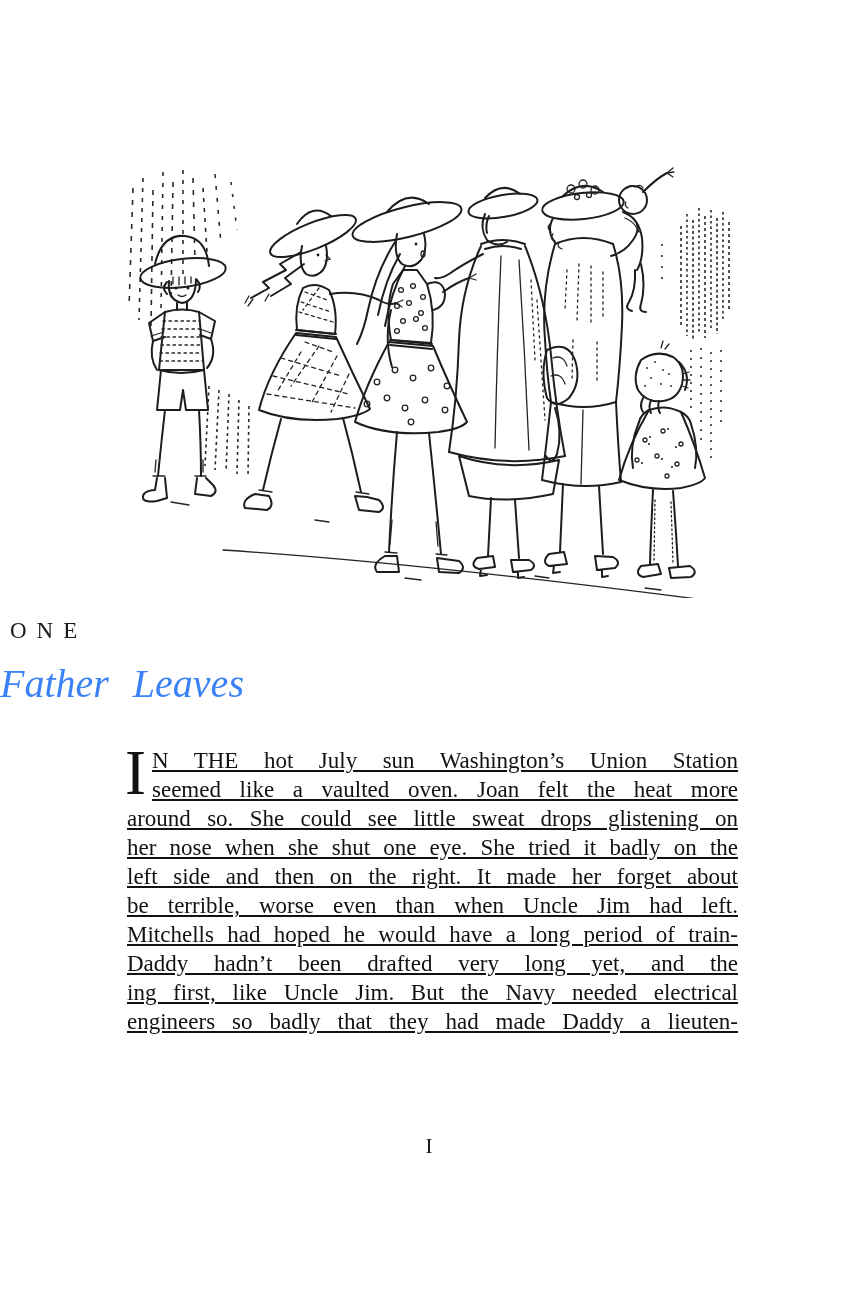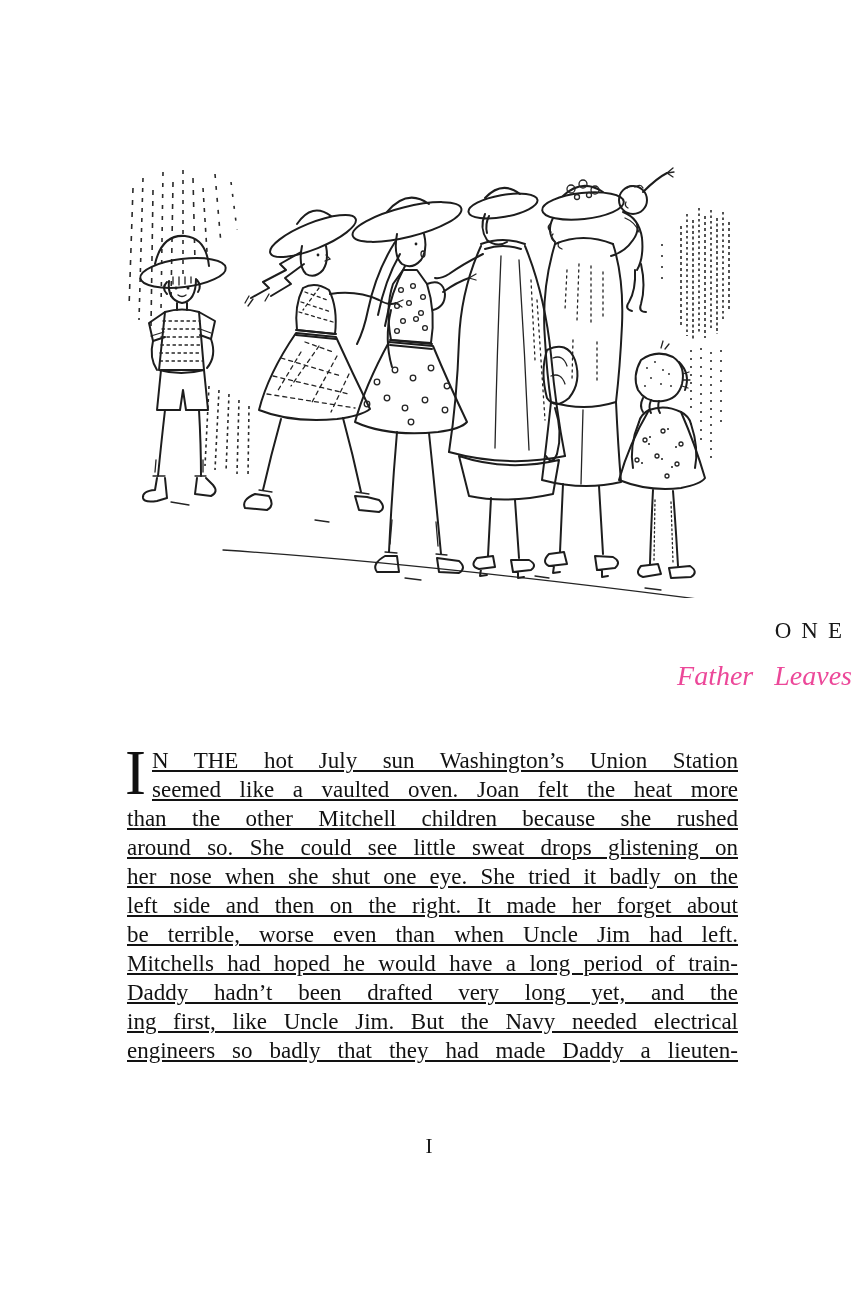--- a/index.html
+++ b/index.html
@@ -20,31 +20,31 @@
   }
   .illo svg { width:100%; height:100%; }
   .ln   { fill:none; stroke:#1d1d1d; stroke-width:2; stroke-linecap:round; stroke-linejoin:round; }
   .lnth { fill:none; stroke:#242424; stroke-width:1.3; stroke-linecap:round; }
   .dot  { fill:#1d1d1d; stroke:none; }
   .bldg { fill:none; stroke:#2a2a2a; stroke-width:1.6; stroke-linecap:butt; }
 
   
   .chapter-number {
     position:absolute; left:0; top:618px; width:852px;
-    text-align:right;
+    text-align:left;
     font-size:23px; font-weight:400;
     letter-spacing:10px; text-indent:10px;
     color:#181818;
   }
   .chapter-title {
     position:absolute; left:0; top:660px; width:852px;
-    text-align:right;
+    text-align:left;
     font-style:italic; font-weight:400;
-    font-size:28px; word-spacing:14px;
-    color:#ec4899;
+    font-size:40px; word-spacing:14px;
+    color:#3b82f6;
   }
 
   
   .body-text {
     position:absolute; left:127px; top:746px; width:611px;
     font-size:23px; color:#121212;
   }
   .bl {
     height:29px; line-height:29px;
     text-align:justify; text-align-last:justify;
@@ -290,21 +290,20 @@
     </svg>
   </figure>
 
   <div class="chapter-number">ONE</div>
   <h1 class="chapter-title">Father Leaves</h1>
 
   <div class="body-text">
     <span class="drop-cap">I</span>
     <div class="bl dropcap-indent">N THE hot July sun Washington’s Union Station</div>
     <div class="bl dropcap-indent">seemed like a vaulted oven. Joan felt the heat more</div>
-    <div class="bl">than the other Mitchell children because she rushed</div>
     <div class="bl">around so. She could see little sweat drops glistening on</div>
     <div class="bl">her nose when she shut one eye. She tried it badly on the</div>
     <div class="bl">left side and then on the right. It made her forget about</div>
     <div class="bl">be terrible, worse even than when Uncle Jim had left.</div>
     <div class="bl">Mitchells had hoped he would have a long period of train-</div>
     <div class="bl">Daddy hadn’t been drafted very long yet, and the</div>
     <div class="bl">ing first, like Uncle Jim. But the Navy needed electrical</div>
     <div class="bl">engineers so badly that they had made Daddy a lieuten-</div>
   </div>
 

